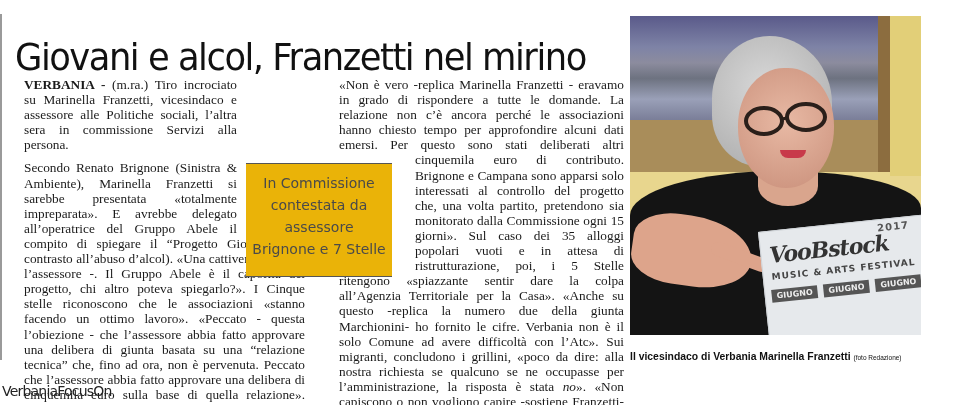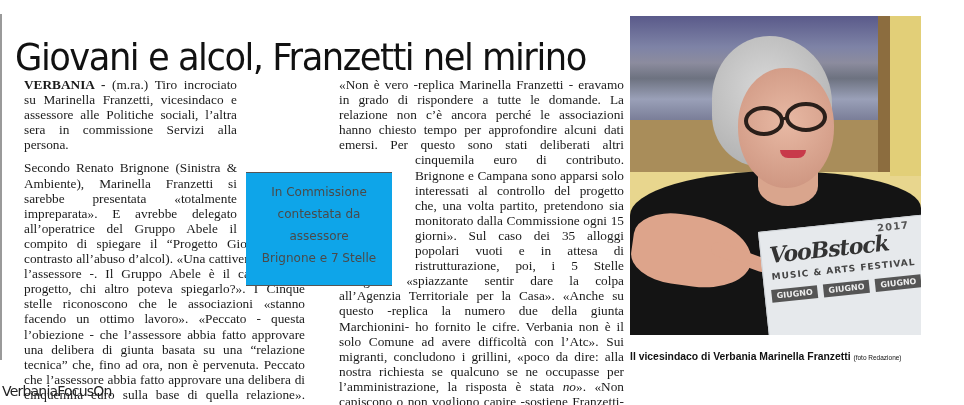--- a/index.html
+++ b/index.html
@@ -7,21 +7,21 @@
   .left-rule { position:absolute; left:0; top:14px; width:2px; height:346px; background:#9a9a9a; }
   .headline { position:absolute; left:15px; top:6px; font-family:"DejaVu Sans", sans-serif; font-weight:400; font-size:38px; letter-spacing:-1.6px; line-height:52px; color:#111; white-space:nowrap; transform:scaleX(0.93); transform-origin:left top; }
   .col { position:absolute; font-size:13.3px; line-height:15.1px; text-align:justify; }
   .col p { margin:8px; }
   .col1 { left:16px; top:69px; width:297px; }
   .col2 { left:331px; top:69px; width:301px; }
   .lead { font-weight:bold; }
   .wrapL { float:right; width:76px; height:158px; }
   .wrapR { float:left; width:84px; height:198px; }
   .wrapR-top { float:left; width:84px; height:105px; clear:left; }
-  .pull { position:absolute; left:246px; top:172px; width:146px; height:114px; border-top:1.5px solid #555; border-bottom:1.5px solid #555; font-family:"DejaVu Sans", sans-serif; font-size:12px; line-height:22px; color:#4a4a4a; text-align:center; padding-top:8px; box-sizing:border-box; background:#0ea5e9; }
+  .pull { position:absolute; left:246px; top:163px; width:146px; height:114px; border-top:1.5px solid #555; border-bottom:1.5px solid #555; font-family:"DejaVu Sans", sans-serif; font-size:14px; line-height:22px; color:#4a4a4a; text-align:center; padding-top:8px; box-sizing:border-box; background:#eab308; }
   .pull span { display:block; }
   .photo { position:absolute; left:630px; top:16px; width:291px; height:319px; overflow:hidden; background:#e8d68e; }
   .photo .painting { position:absolute; left:0; top:0; width:248px; height:104px; background:linear-gradient(180deg,#5a5a8a 0%,#7e83a6 30%,#8c8c9e 45%,#6d7280 60%,#9aa0b8 80%,#7a7e98 100%); }
   .photo .mount { position:absolute; left:0; top:104px; width:248px; height:52px; background:#a98d5a; }
   .photo .frame { position:absolute; left:248px; top:0; width:12px; height:156px; background:#8c6d3f; }
   .photo .wall { position:absolute; left:260px; top:0; width:31px; height:160px; background:#e2cf78; }
   .photo .hair { position:absolute; left:82px; top:20px; width:120px; height:130px; border-radius:55% 60% 40% 45%; background:radial-gradient(circle at 45% 40%, #d8d8d8, #a9a9a9); }
   .photo .face { position:absolute; left:108px; top:52px; width:96px; height:120px; border-radius:48% 48% 50% 50%; background:radial-gradient(circle at 50% 45%, #e8b9a4, #c98f7a); }
   .photo .glasses { position:absolute; left:112px; top:86px; width:88px; height:34px; }
   .photo .mouth { position:absolute; left:150px; top:134px; width:26px; height:8px; border-radius:0 0 14px 14px; background:#c83a4a; }

